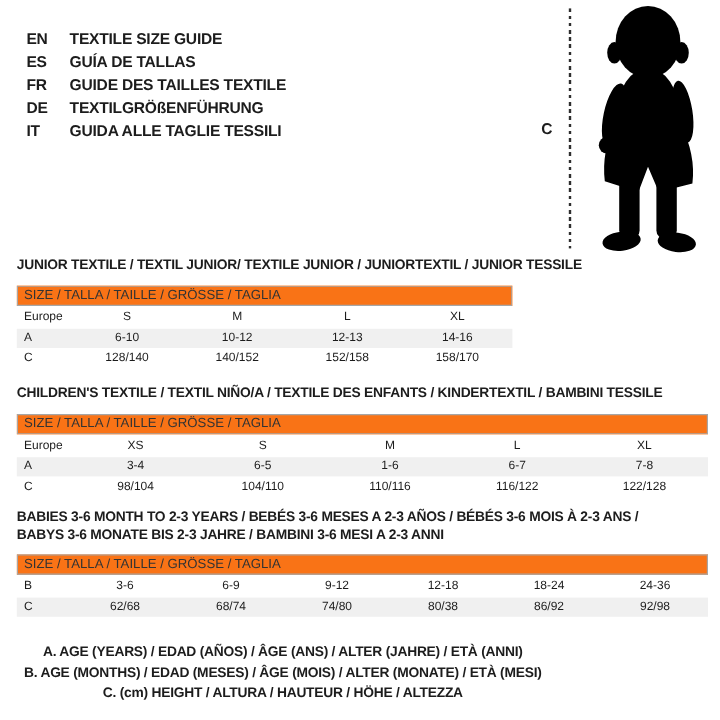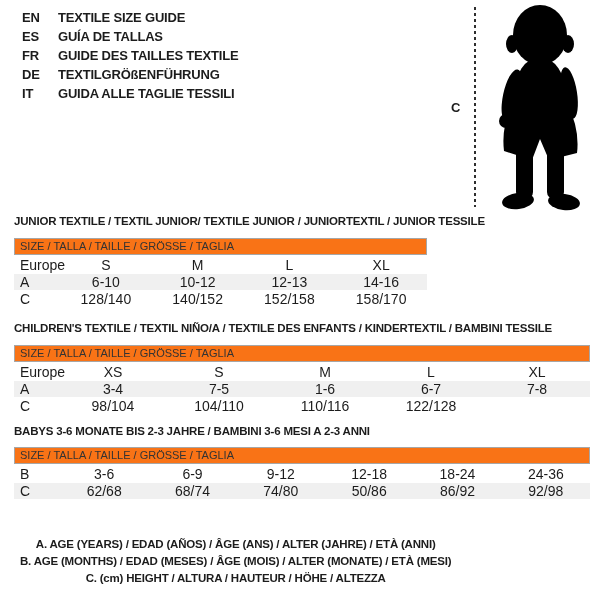--- a/index.html
+++ b/index.html
@@ -1,21 +1,21 @@
 <!DOCTYPE html>
 <html><head>
 <meta charset="utf-8">
 <style>
   html,body{margin:0;padding:0;background:#fff;}
   .page{
     position:relative;width:600px;height:600px;background:#fff;overflow:hidden;
     font-family:"Liberation Sans","DejaVu Sans",sans-serif;color:#1c1c1c;
   }
   
-  .lang-list{position:absolute;left:22px;top:8px;}
+  .lang-list{position:absolute;left:22px;top:23px;}
   .lang-row{display:flex;height:19px;line-height:19px;font-weight:bold;font-size:13px;letter-spacing:-0.2px;}
   .lang-code{width:36px;flex:0 0 36px;}
   .lang-title{white-space:nowrap;}
   
   .dashed-line{
     position:absolute;left:474px;top:7px;width:2px;height:200px;
     background:repeating-linear-gradient(to bottom,#2e2e2e 0 3px,transparent 3px 6px);
   }
   .measure-label{position:absolute;left:451px;top:100px;font-weight:bold;font-size:13px;}
   .baby-svg{position:absolute;left:483px;top:3px;}
@@ -25,21 +25,21 @@
   .t2{top:321px;width:576px;}
   .t3{top:424px;width:576px;}
   .table-title{font-weight:bold;font-size:11.5px;line-height:15px;letter-spacing:-0.2px;white-space:nowrap;}
   .size-table{margin-top:9px;}
   .t3 .size-table{margin-top:8px;}
   .size-bar{
     height:17px;line-height:17px;background:#f97316;color:#333;
     font-size:11px;padding-left:6px;margin-bottom:2px;
     box-shadow:0 0 0 1px #a6a6a6 inset;box-sizing:border-box;
   }
-  .trow{display:grid;height:16px;line-height:16px;font-size:14px;margin-bottom:1px;}
+  .trow{display:grid;height:16px;line-height:16px;font-size:10px;margin-bottom:1px;}
   .trow.shaded{background:#f0f0f0;}
   .tlabel{text-align:left;padding-left:6px;}
   .tcell{text-align:center;}
   
   .footnotes{position:absolute;left:20px;top:536px;text-align:center;}
   .footnote{font-weight:bold;font-size:11.5px;line-height:17px;letter-spacing:-0.2px;white-space:nowrap;}
 </style>
 </head>
 <body>
 
@@ -121,53 +121,55 @@
           <div class="tlabel">Europe</div>
           <div class="tcell">XS</div>
           <div class="tcell">S</div>
           <div class="tcell">M</div>
           <div class="tcell">L</div>
           <div class="tcell">XL</div>
         </div>
         <div class="trow shaded" style="grid-template-columns: 46px repeat(5, 1fr);">
           <div class="tlabel">A</div>
           <div class="tcell">3-4</div>
-          <div class="tcell">7-5</div>
+          <div class="tcell">6-5</div>
           <div class="tcell">1-6</div>
           <div class="tcell">6-7</div>
           <div class="tcell">7-8</div>
         </div>
         <div class="trow" style="grid-template-columns: 46px repeat(5, 1fr);">
           <div class="tlabel">C</div>
           <div class="tcell">98/104</div>
           <div class="tcell">104/110</div>
           <div class="tcell">110/116</div>
+          <div class="tcell">116/122</div>
           <div class="tcell">122/128</div>
         </div>
       </div>
     </div>
   <div class="table-block t3">
+      <div class="table-title">BABIES 3-6 MONTH TO 2-3 YEARS / BEBÉS 3-6 MESES A 2-3 AÑOS / BÉBÉS 3-6 MOIS À 2-3 ANS /</div>
       <div class="table-title">BABYS 3-6 MONATE BIS 2-3 JAHRE / BAMBINI 3-6 MESI A 2-3 ANNI</div>
       <div class="size-table">
         <div class="size-bar">SIZE / TALLA / TAILLE / GRÖSSE / TAGLIA</div>
         <div class="trow" style="grid-template-columns: 46px repeat(6, 1fr);">
           <div class="tlabel">B</div>
           <div class="tcell">3-6</div>
           <div class="tcell">6-9</div>
           <div class="tcell">9-12</div>
           <div class="tcell">12-18</div>
           <div class="tcell">18-24</div>
           <div class="tcell">24-36</div>
         </div>
         <div class="trow shaded" style="grid-template-columns: 46px repeat(6, 1fr);">
           <div class="tlabel">C</div>
           <div class="tcell">62/68</div>
           <div class="tcell">68/74</div>
           <div class="tcell">74/80</div>
-          <div class="tcell">50/86</div>
+          <div class="tcell">80/38</div>
           <div class="tcell">86/92</div>
           <div class="tcell">92/98</div>
         </div>
       </div>
     </div>
 
   <div class="footnotes">
     <div class="footnote">A. AGE (YEARS) / EDAD (AÑOS) / ÂGE (ANS) / ALTER (JAHRE) / ETÀ (ANNI)</div>
     <div class="footnote">B. AGE (MONTHS) / EDAD (MESES) / ÂGE (MOIS) / ALTER (MONATE) / ETÀ (MESI)</div>
     <div class="footnote">C. (cm) HEIGHT / ALTURA / HAUTEUR / HÖHE / ALTEZZA</div>

